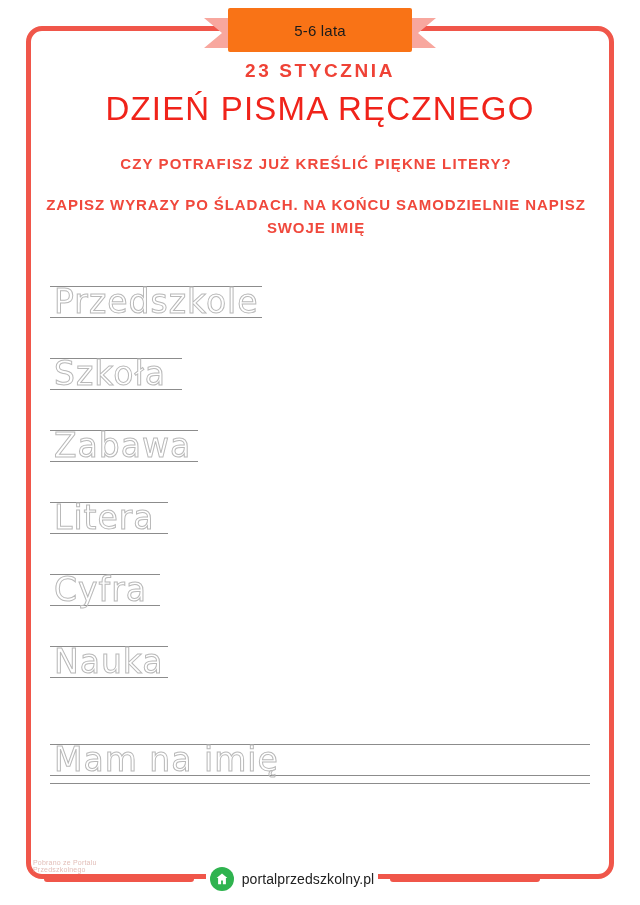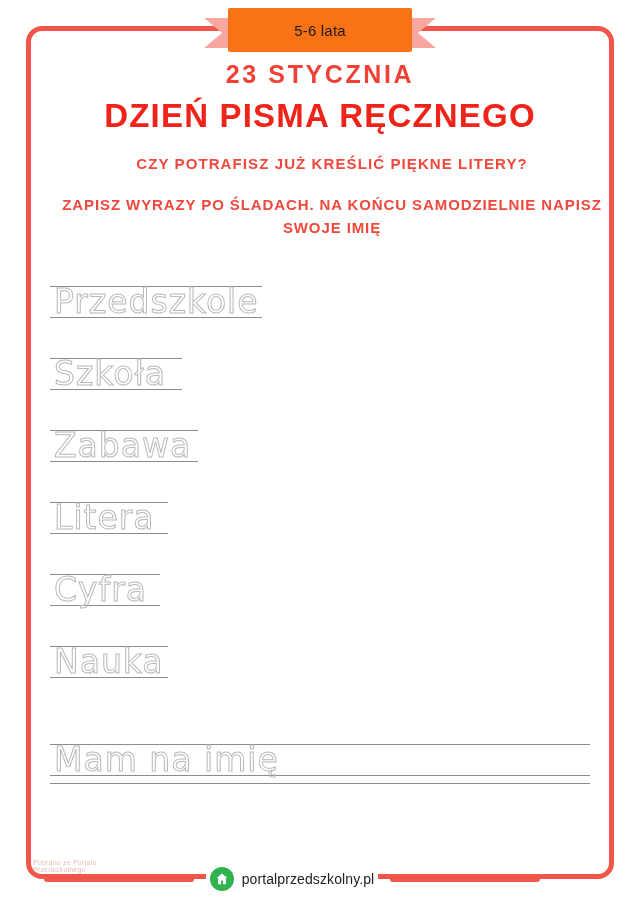--- a/index.html
+++ b/index.html
@@ -54,39 +54,39 @@
   }
 
   
   .heading-block {
     position: absolute;
     left: 26px; top: 60px;
     width: 588px;
     text-align: center;
   }
   .date-line {
-    font-size: 25px;
+    font-size: 19px;
     font-weight: bold;
     letter-spacing: 2.6px;
     color: #ef4236;
     text-transform: uppercase;
   }
   .main-title {
     margin-top: 8px;
     font-size: 33px;
-    font-weight: bold;
+    font-weight: normal;
     letter-spacing: 1.2px;
     color: #f0231a;
     text-transform: uppercase;
     white-space: nowrap;
   }
 
   .instructions {
     position: absolute;
-    left: 58px; top: 155px;
+    left: 42px; top: 155px;
     width: 548px;
     text-align: center;
     color: #f0483c;
   }
   .instr-q {
     font-size: 15px;
     font-weight: bold;
     letter-spacing: 1.1px;
     text-transform: uppercase;
   }

